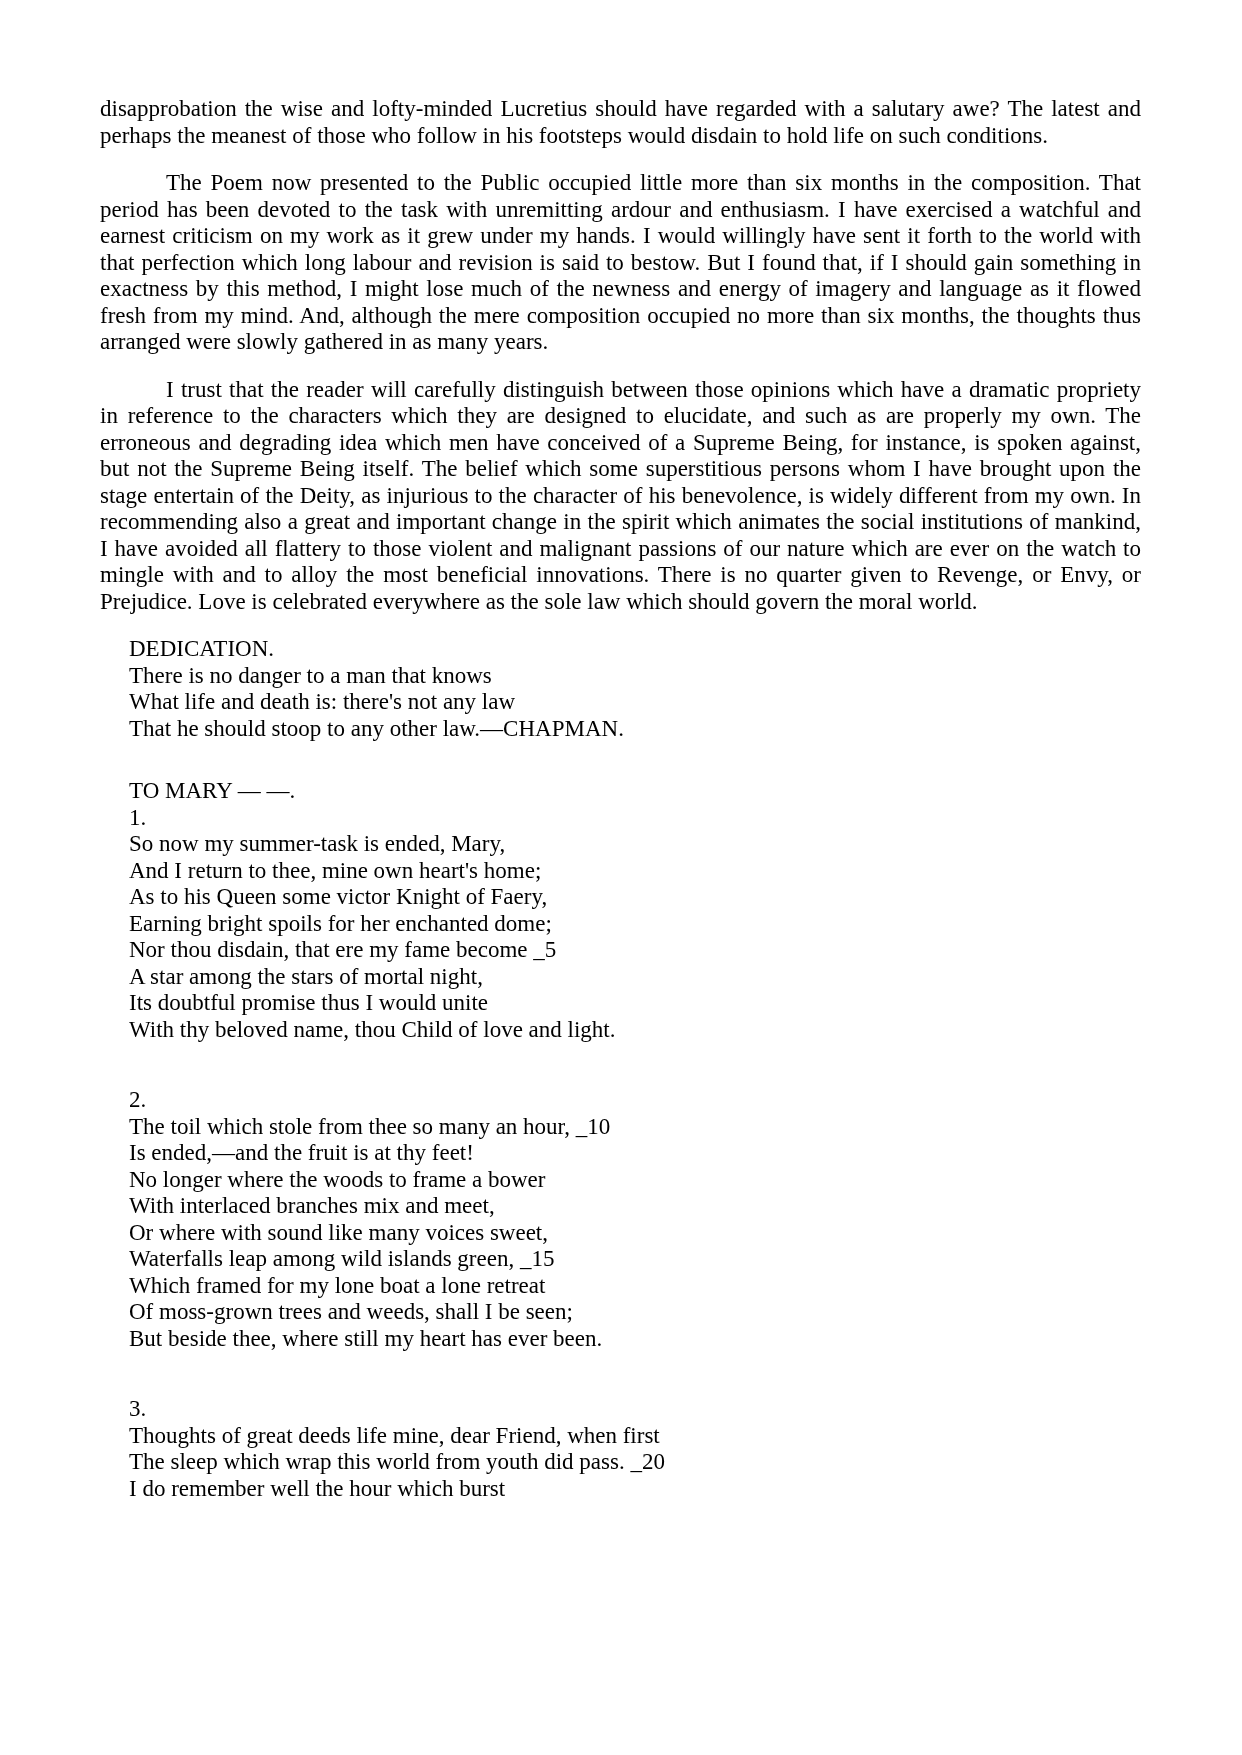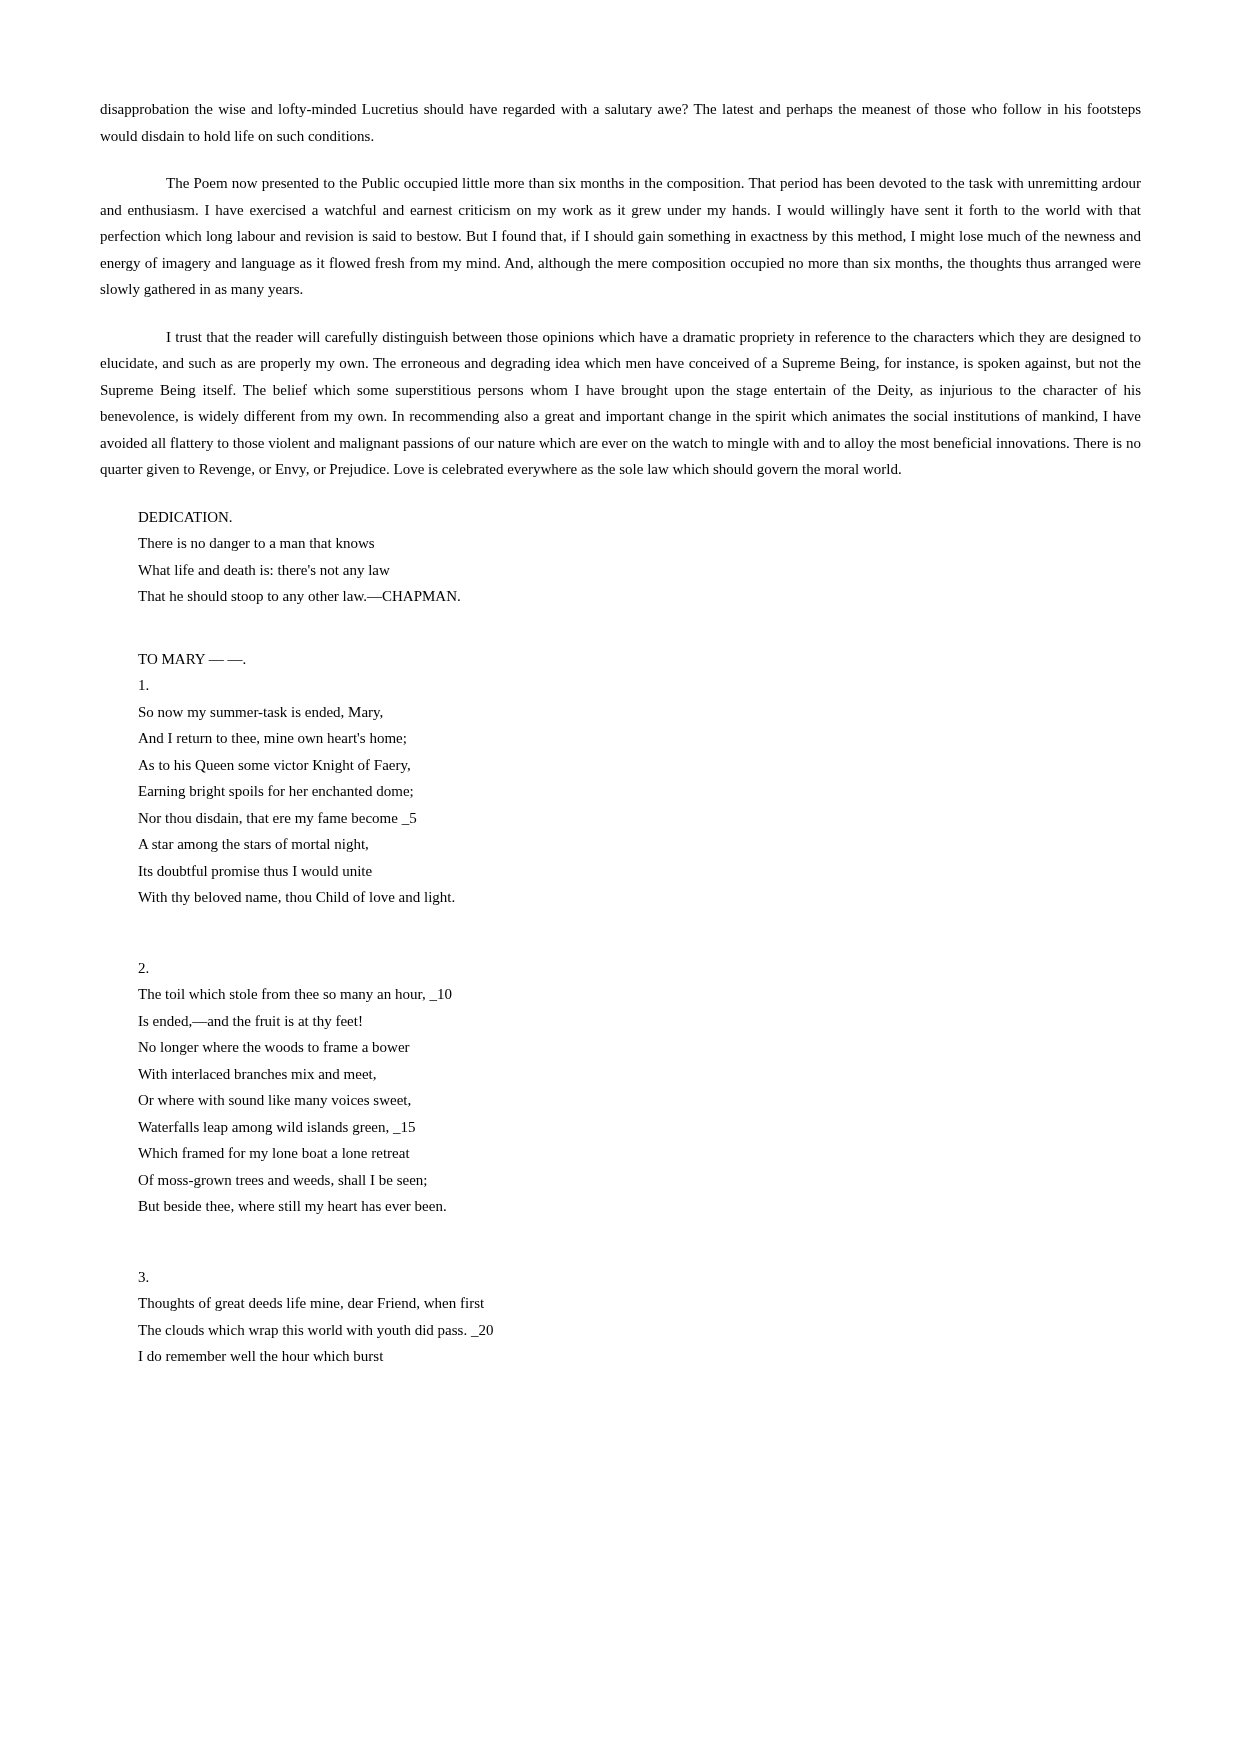--- a/index.html
+++ b/index.html
@@ -9,33 +9,33 @@
   }
   .page {
     position: relative;
     width: 1242px;
     height: 1755px;
     background: #ffffff;
     color: #000000;
     font-family: "Liberation Serif", "DejaVu Serif", serif;
     box-sizing: border-box;
     padding: 96px 101px 0 100px;
-    font-size: 15px;
+    font-size: 23px;
     line-height: 26.5px;
     overflow: hidden;
   }
   .para {
     margin: 0 0 21px 0;
     text-align: justify;
   }
   .para.indent {
     text-indent: 66px;
   }
   .verse {
-    margin-left: 38px;
+    margin-left: 29px;
   }
   .verse-line {
     white-space: pre-wrap;
   }
   .dedication {
     margin-top: 12px;
   }
   .poem {
     margin-top: 36px;
   }
@@ -95,19 +95,19 @@
           <div class="verse-line">Which framed for my lone boat a lone retreat</div>
           <div class="verse-line">Of moss-grown trees and weeds, shall I be seen;</div>
           <div class="verse-line">But beside thee, where still my heart has ever been.</div>
         </div>
     </div>
 
     <div class="stanza">
       <div class="verse-line">3.</div>
       <div>
           <div class="verse-line">Thoughts of great deeds life mine, dear Friend, when first</div>
-          <div class="verse-line">The clouds which wrap this world with youth did pass. _20</div>
+          <div class="verse-line">The sleep which wrap this world from youth did pass. _20</div>
           <div class="verse-line">I do remember well the hour which burst</div>
         </div>
     </div>
   </div>
 
 </div>
 
 </body></html>

